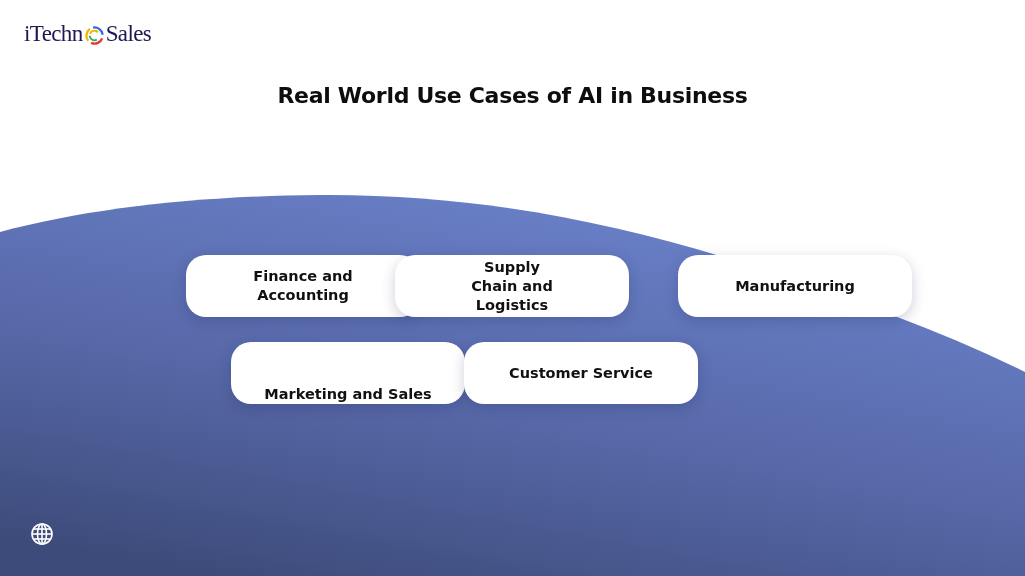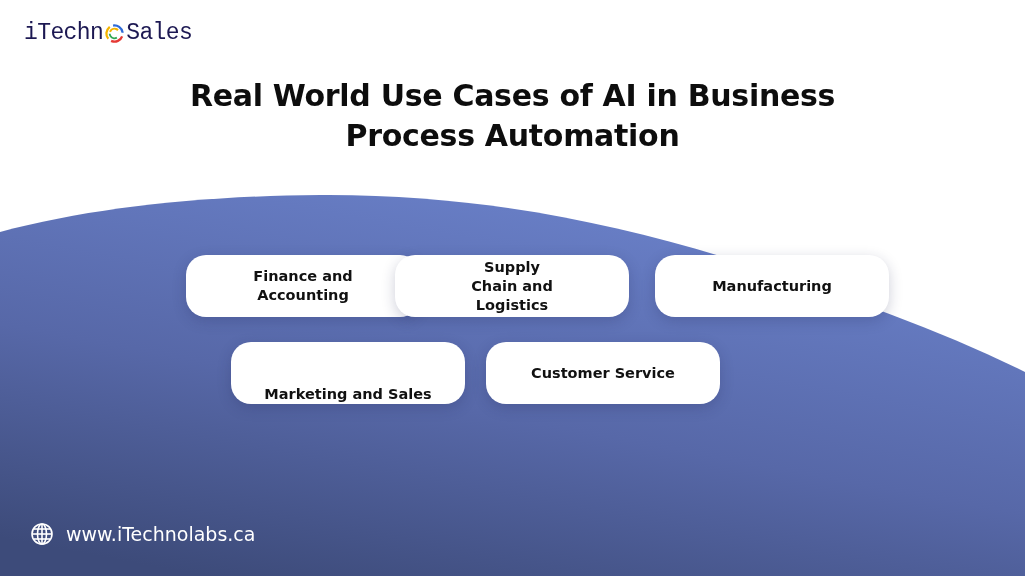--- a/index.html
+++ b/index.html
@@ -3,30 +3,30 @@
   <meta charset="utf-8">
   <style>
     html, body { margin: 0; padding: 0; }
     body {
       width: 1025px; height: 576px; overflow: hidden;
       background: #ffffff; position: relative;
       font-family: "Liberation Sans", "DejaVu Sans", sans-serif;
     }
     .logo {
       position: absolute; left: 24px; top: 22px;
-      font-family: Liberation Mono, monospace;
+      font-family: Liberation Serif, serif;
       font-size: 23px; font-weight: 500; color: #1c1852;
-      letter-spacing: -0.6px; display: flex; align-items: flex-start; line-height: 1;
+      letter-spacing: -0.6px; display: flex; align-items: flex-end; line-height: 1;
     }
     .logo .ring { display: inline-block; width: 21px; height: 21px; margin: 0 1px; position: relative; top: 1px; }
     .title {
       position: absolute; left: 0; right: 0; top: 76px;
       text-align: center; color: #0d0d0d;
       font-family: "DejaVu Sans", sans-serif; font-weight: bold;
-      font-size: 30px; line-height: 40px; letter-spacing: -0.3px;
+      font-size: 22px; line-height: 40px; letter-spacing: -0.3px;
     }
     .blob { position: absolute; left: 0; top: 0; width: 1025px; height: 576px; }
     .card {
       position: absolute; width: 234px; height: 62px; background: #ffffff;
       border-radius: 20px; box-shadow: 0 4px 14px rgba(30,35,80,0.22);
       display: flex; align-items: center; justify-content: center; text-align: center;
       color: #111111; font-family: "DejaVu Sans", sans-serif; font-weight: bold;
       font-size: 14.5px; line-height: 19px; padding: 0 20px; box-sizing: border-box;
     }
     .footer {
@@ -56,42 +56,40 @@
     <circle cx="11" cy="11" r="8.5" fill="none" stroke="#e53935" stroke-width="2.4" stroke-dasharray="14 40" transform="rotate(20 11 11)"></circle>
     <circle cx="11" cy="11" r="8.5" fill="none" stroke="#f4b400" stroke-width="2.4" stroke-dasharray="14 40" transform="rotate(140 11 11)"></circle>
     <circle cx="11" cy="11" r="5" fill="none" stroke="#34a853" stroke-width="2" stroke-dasharray="10 30" transform="rotate(60 11 11)"></circle>
     <circle cx="11" cy="11" r="5" fill="none" stroke="#f4b400" stroke-width="2" stroke-dasharray="10 30" transform="rotate(200 11 11)"></circle>
   </svg>
   <span>Sales</span>
 </div>
 
 <div class="title">
   <div>Real World Use Cases of AI in Business</div>
-  <div>Process Automation</div>
 </div>
 
 <div class="card" style="left:142px; top:255px;margin-left:44px;">
   <span>Finance and Accounting</span>
 </div>
 <div class="card" style="left:395px; top:255px; padding:0 64px;">
   <span>Supply Chain and Logistics</span>
 </div>
-<div class="card" style="left:655px; top:255px;text-align:center;">
+<div class="card" style="left:678px; top:255px;text-align:center;">
   <span>Manufacturing</span>
 </div>
 <div class="card" style="left:231px; top:342px;align-items:flex-end;">
   <span>Marketing and Sales</span>
 </div>
-<div class="card" style="left:486px; top:342px;">
+<div class="card" style="left:464px; top:342px;">
   <span>Customer Service</span>
 </div>
 
 <div class="footer">
   <svg width="24" height="24" viewBox="0 0 24 24" fill="none" stroke="#ffffff" stroke-width="1.6">
     <circle cx="12" cy="12" r="10"></circle>
     <ellipse cx="12" cy="12" rx="4.5" ry="10"></ellipse>
     <line x1="12" y1="2" x2="12" y2="22"></line>
     <line x1="2" y1="12" x2="22" y2="12"></line>
     <line x1="3.5" y1="7" x2="20.5" y2="7"></line>
     <line x1="3.5" y1="17" x2="20.5" y2="17"></line>
   </svg>
-  <span>www.iTechnolabs.ca</span>
 </div>
 
 </body></html>

